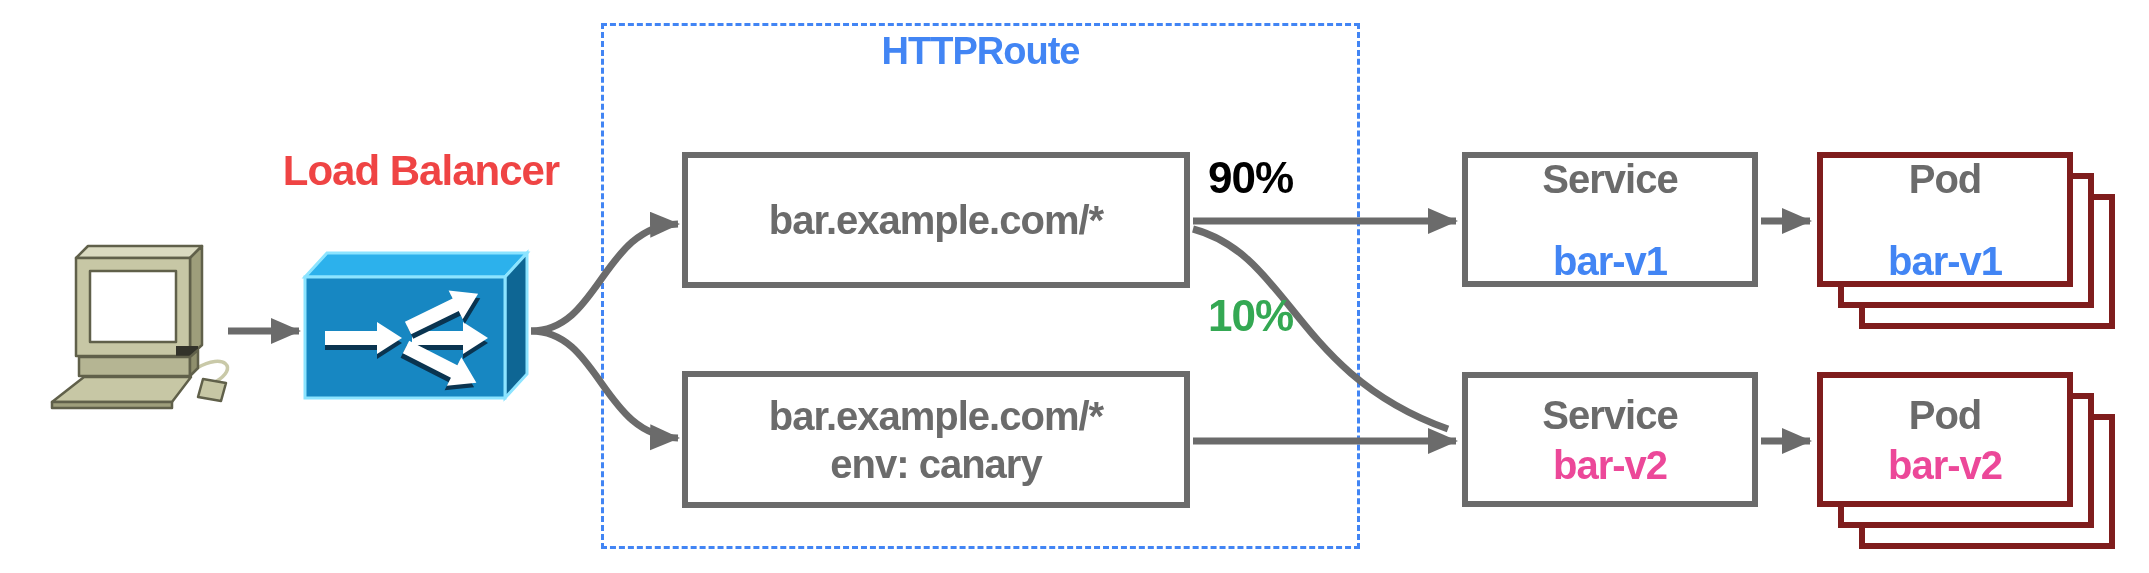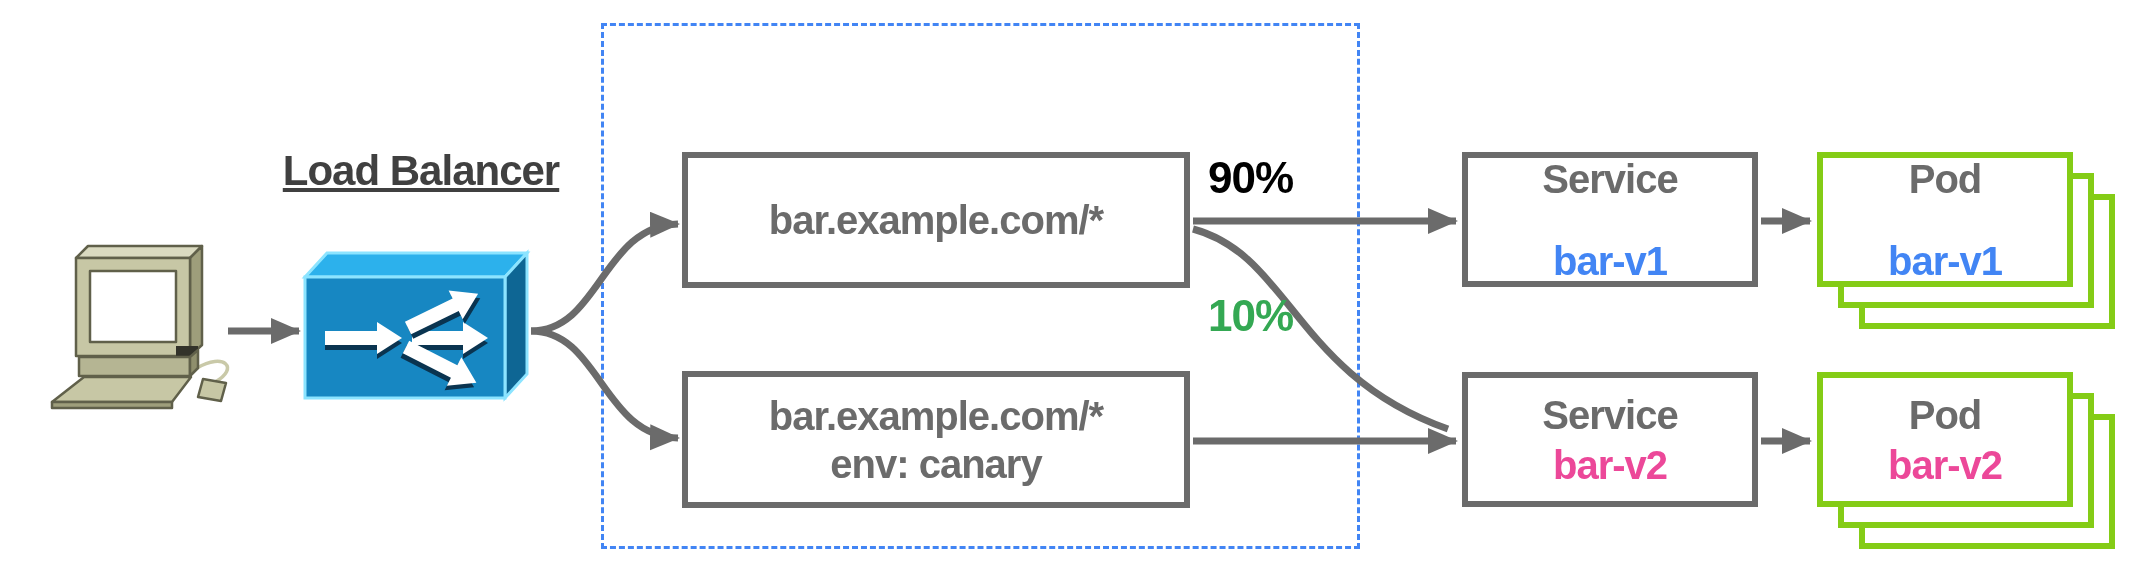--- a/index.html
+++ b/index.html
@@ -26,30 +26,30 @@
   }
   .route-top{left:682px;top:152px;width:508px;height:136px;}
   .route-bottom{left:682px;top:371px;width:508px;height:137px;}
   .service-v1{left:1462px;top:152px;width:296px;height:135px;line-height:50px;}
   .service-v2{left:1462px;top:372px;width:296px;height:135px;line-height:50px;}
   .pod-stack{width:296px;height:177px;z-index:3;}
   .pod-stack.v1{left:1817px;top:152px;}
   .pod-stack.v2{left:1817px;top:372px;}
   .pod-card{
     position:absolute;width:256px;height:135px;box-sizing:border-box;
-    border:6px solid #84cc16;background:#fff;
+    border:6px solid #7f1d1d;background:#fff;
     display:flex;flex-direction:column;align-items:center;justify-content:center;
     color:#6B6B6B;font-size:40px;letter-spacing:-1px;line-height:50px;text-align:center;
   }
   .pod-card.back2{left:42px;top:42px;}
   .pod-card.back1{left:21px;top:21px;}
   .pod-card.front{left:0;top:0;}
   .lb-label{
     left:256px;top:147px;width:330px;text-align:center;z-index:4;
-    color:#404040;font-size:42px;letter-spacing:-1px;text-decoration:underline;
+    color:#ef4444;font-size:42px;letter-spacing:-1px;
   }
   .pct{z-index:4;font-size:44px;letter-spacing:-1px;}
   .pct-90{left:1208px;top:153px;color:#000000;}
   .pct-10{left:1208px;top:291px;color:#34A853;}
   .text-blue{color:#4285F4;margin-top:32px;}
   .text-green{color:#ec4899;}
 </style>
 </head>
 <body>
 
@@ -110,20 +110,21 @@
       <path d="M 1193 441 L 1456 441" marker-end="url(#ah)"></path>
       <path d="M 1193 229 C 1290 255, 1295 375, 1448 429"></path>
       <path d="M 1761 221 L 1810 221" marker-end="url(#ah)"></path>
       <path d="M 1761 441 L 1810 441" marker-end="url(#ah)"></path>
     </g>
   </svg>
 
   <div class="abs lb-label">Load Balancer</div>
 
   <div class="abs httproute-title">
+    <div>HTTPRoute</div>
   </div>
 
   <div class="abs node route-top">
     <div>bar.example.com/*</div>
   </div>
 
   <div class="abs node route-bottom">
     <div>bar.example.com/*</div>
     <div>env: canary</div>
   </div>

